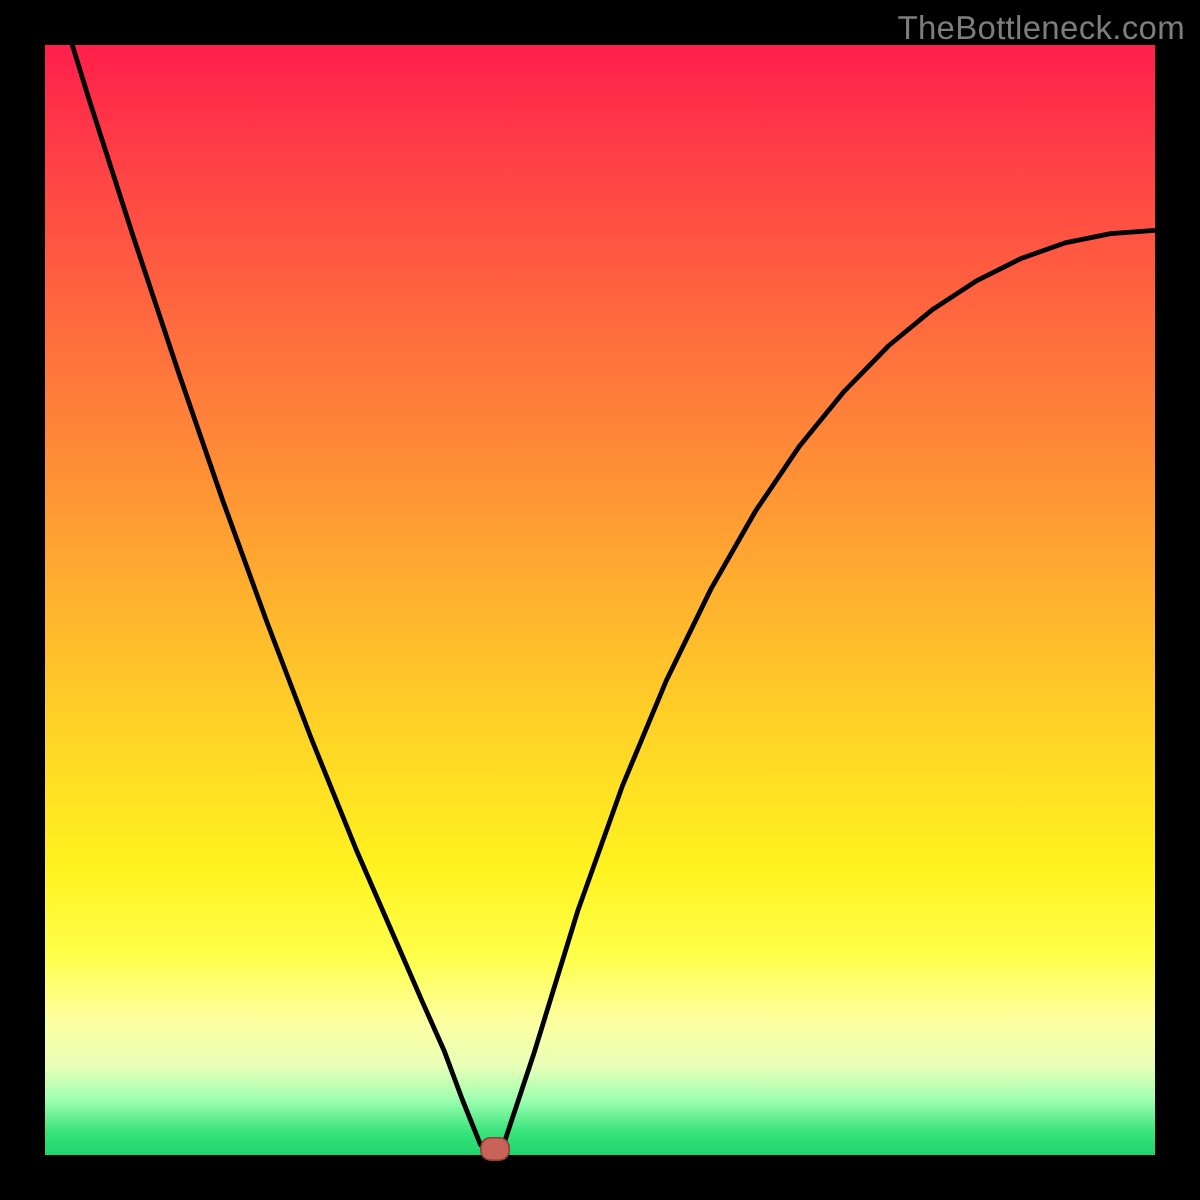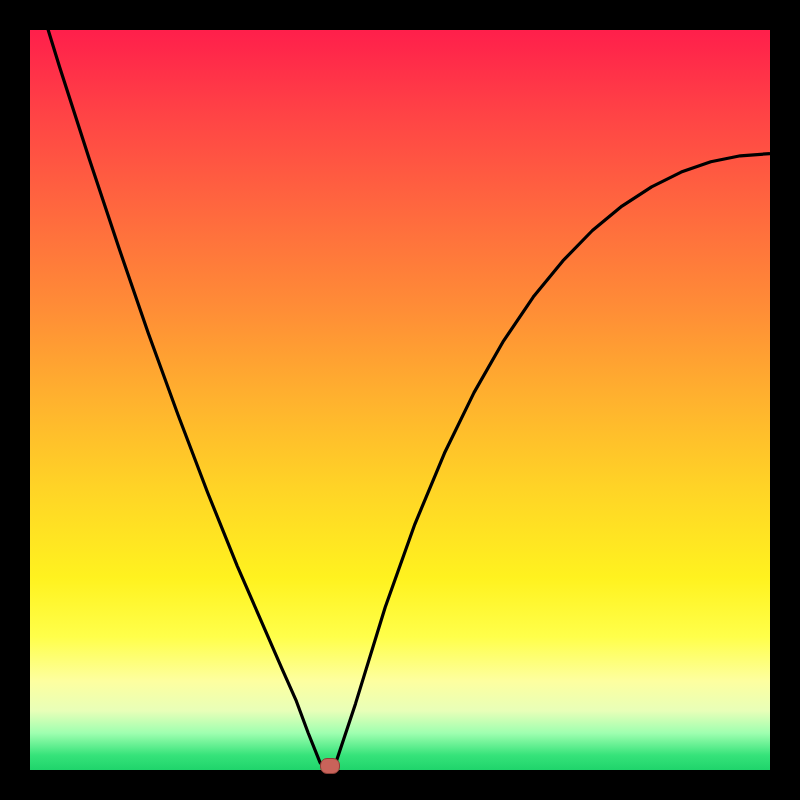--- a/index.html
+++ b/index.html
@@ -57,13 +57,14 @@
              L 592 176.1
              L 621.6 156.9
              L 651.2 142.1
              L 680.8 131.7
              L 710.4 125.8
              L 740 123.6"></path>
   </svg>
 
   <div class="dot" style="left:320px;top:758px"></div>
 
+  <div class="watermark">TheBottleneck.com</div>
 </div>
 
 </body></html>

